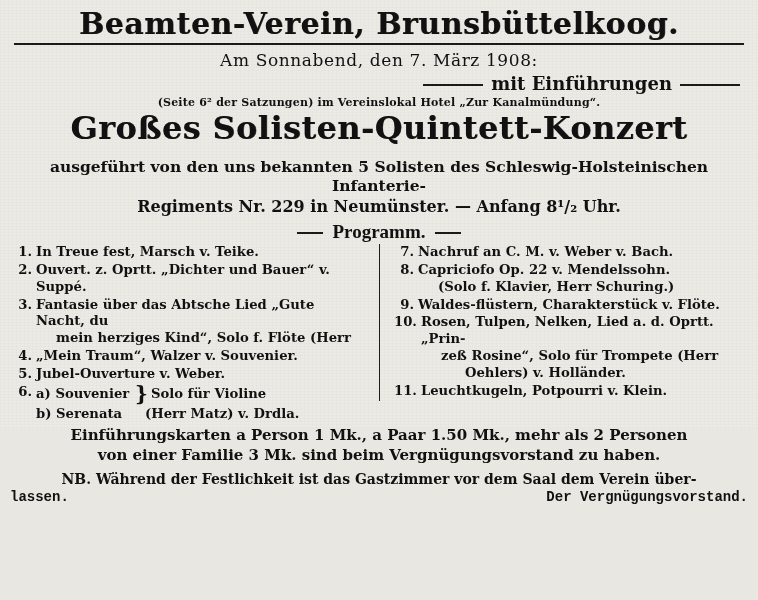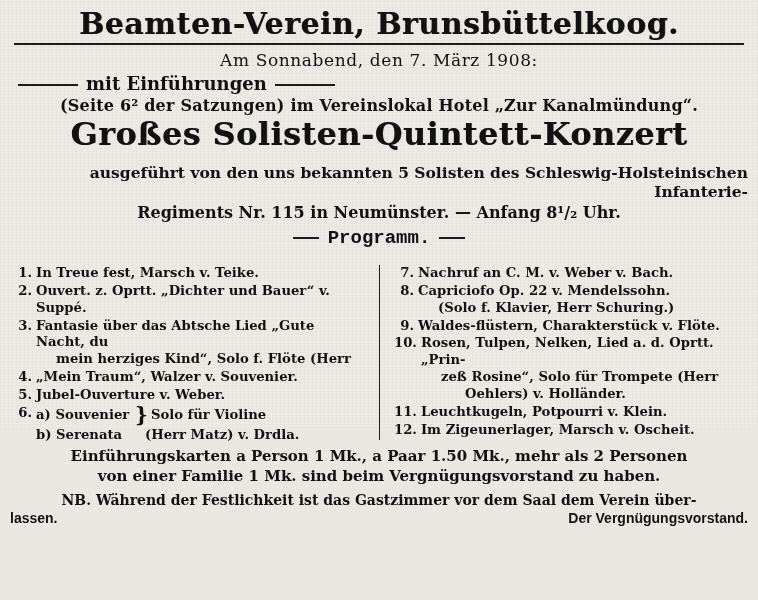--- a/index.html
+++ b/index.html
@@ -59,73 +59,73 @@
     text-align: center;
     letter-spacing: 0.5px;
     line-height: 1.05;
     margin: 1px 0 2px 0;
     text-shadow: 0.4px 0 0 rgba(0,0,0,0.5);
   }
   .line-sub {
     font-family: "DejaVu Serif", serif;
     font-weight: bold;
     font-size: 18px;
-    text-align: left;
+    text-align: right;
     margin: 2px 0 1px 0;
     position: relative;
   }
   .line-sub .dash-l,
   .line-sub .dash-r {
     display: inline-block;
     width: 60px;
     height: 2px;
     background: #1a1a1a;
     vertical-align: middle;
     margin: 0 8px;
   }
   .line-paren {
     font-family: "DejaVu Serif", serif;
     font-weight: bold;
-    font-size: 16px;
+    font-size: 11px;
     text-align: center;
     margin: 2px 0 3px 0;
     letter-spacing: 0.2px;
   }
   .line-big2 {
     font-family: "DejaVu Serif", serif;
     font-weight: bold;
     font-size: 32px;
     text-align: center;
     letter-spacing: 0.4px;
     line-height: 1.05;
     margin: 2px 0 3px 0;
     text-shadow: 0.4px 0 0 rgba(0,0,0,0.5);
   }
   .line-perf {
     font-family: "DejaVu Serif", serif;
     font-weight: bold;
     font-size: 15.5px;
-    text-align: right;
+    text-align: center;
     line-height: 1.25;
     margin: 12px 0 1px 0;
   }
   .line-perf2 {
     font-family: "DejaVu Serif", serif;
     font-weight: bold;
     font-size: 16px;
     text-align: center;
     line-height: 1.25;
     margin: 1px 0 4px 0;
   }
   .programm-head {
-    font-family: Liberation Mono, monospace;
+    font-family: Liberation Serif, serif;
     font-weight: bold;
     font-size: 19px;
     text-align: center;
-    margin: 4px 0 16px 0;
+    margin: 4px 0 1px 0;
   }
   .programm-head .dash-l,
   .programm-head .dash-r {
     display: inline-block;
     width: 26px;
     height: 2px;
     background: #1a1a1a;
     vertical-align: middle;
     margin: 0 9px;
   }
@@ -192,21 +192,21 @@
   }
   .foot-nb {
     font-family: "DejaVu Serif", serif;
     font-weight: bold;
     font-size: 14px;
     line-height: 1.3;
     text-align: center;
     margin: 4px 0 1px 0;
   }
   .foot-left {
-    font-family: Liberation Sans, sans-serif;
+    font-family: Liberation Mono, monospace;
     font-weight: bold;
     font-size: 14px;
     text-align: left;
     margin: 0;
   }
   .foot-row {
     display: flex;
     justify-content: space-between;
     align-items: baseline;
   }
@@ -224,21 +224,21 @@
 
   <div class="line-sub">
     <span class="dash-l"></span><span>mit Einführungen</span><span class="dash-r"></span>
   </div>
 
   <div class="line-paren">(Seite 6² der Satzungen) im Vereinslokal Hotel „Zur Kanalmündung“.</div>
 
   <div class="line-big2">Großes Solisten-Quintett-Konzert</div>
 
   <div class="line-perf">ausgeführt von den uns bekannten 5 Solisten des Schleswig-Holsteinischen Infanterie-</div>
-  <div class="line-perf2">Regiments Nr. 115 in Neumünster. — Anfang 8¹/₂ Uhr.</div>
+  <div class="line-perf2">Regiments Nr. 229 in Neumünster. — Anfang 8¹/₂ Uhr.</div>
 
   <div class="programm-head">
     <span class="dash-l"></span><span>Programm.</span><span class="dash-r"></span>
   </div>
 
   <div class="program">
 
     <div class="col left">
 
       <div class="item">
@@ -314,31 +314,27 @@
           <span class="ind">zeß Rosine“, Solo für Trompete (Herr</span>
           <span class="ind2">Oehlers) v. Holländer.</span>
         </span>
       </div>
 
       <div class="item">
         <span class="num">11.</span>
         <span class="txt">Leuchtkugeln, Potpourri v. Klein.</span>
       </div>
 
-      <div class="item">
-        <span class="num">12.</span>
-        <span class="txt">Im Zigeunerlager, Marsch v. Oscheit.</span>
-      </div>
 
     </div>
   </div>
 
 
   <div class="foot-p">Einführungskarten a Person 1 Mk., a Paar 1.50 Mk., mehr als 2 Personen</div>
-  <div class="foot-p">von einer Familie 1 Mk. sind beim Vergnügungsvorstand zu haben.</div>
+  <div class="foot-p">von einer Familie 3 Mk. sind beim Vergnügungsvorstand zu haben.</div>
 
   <div class="foot-nb">NB. Während der Festlichkeit ist das Gastzimmer vor dem Saal dem Verein über-</div>
 
   <div class="foot-row">
     <div class="foot-left">lassen.</div>
     <div class="foot-left" style="text-align:right;">Der Vergnügungsvorstand.</div>
   </div>
 
 </div>
 

